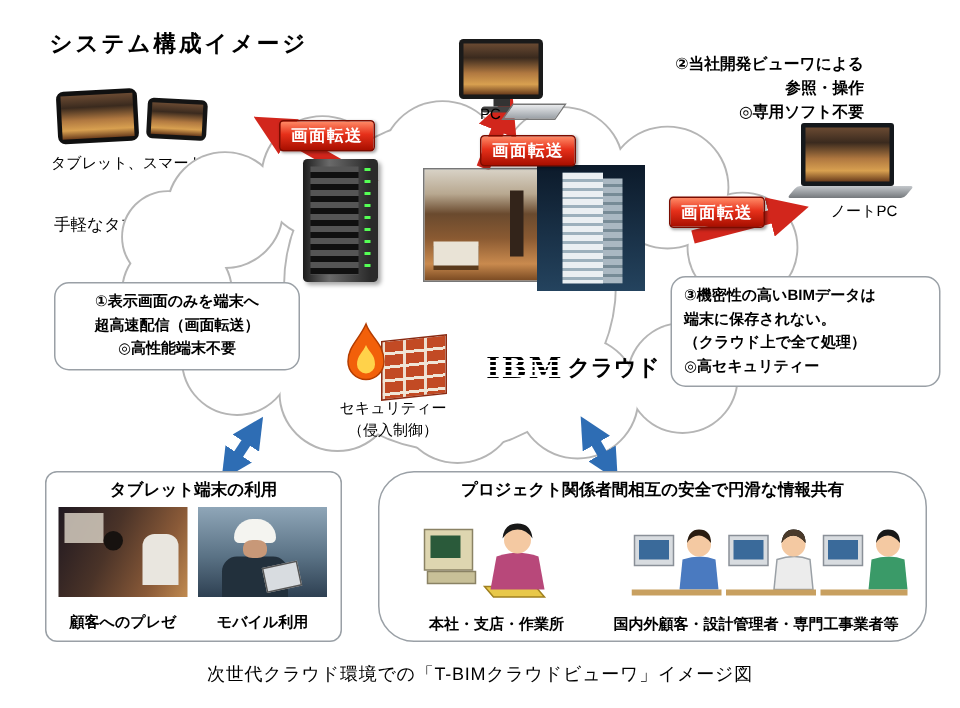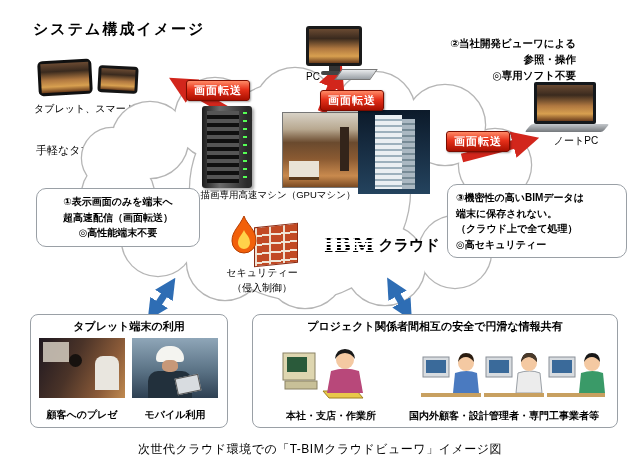--- a/index.html
+++ b/index.html
@@ -21,21 +21,21 @@
   .phone{left:98px;top:66px;width:40px;height:27px;background:#141414;border-radius:4px;transform:rotate(3deg);z-index:3;}
   .dev-label{font-size:10px;}
   .tablet-label{left:34px;top:102px;width:160px;}
   .tablet-note{left:36px;top:142px;font-size:11px;line-height:1.6;}
 
   .pc-mon{left:306px;top:26px;width:56px;height:40px;background:#1a1a1a;border-radius:3px;z-index:3;}
   .pc-stand{left:329px;top:66px;width:11px;height:5px;background:#333;z-index:3;}
   .pc-base{left:321px;top:71px;width:28px;height:4px;background:#444;border-radius:2px;z-index:3;}
   .pc-kb{left:338px;top:69px;width:34px;height:9px;background:linear-gradient(180deg,#e8eaec,#9aa0a6);
          border:1px solid #777;transform:skewX(-35deg);z-index:3;}
-  .pc-label{left:306px;top:71px;font-size:10px;z-index:4;}
+  .pc-label{left:320px;top:71px;font-size:10px;z-index:4;}
 
   .lap-screen{left:534px;top:82px;width:62px;height:42px;background:#14181c;border-radius:2px;z-index:3;}
   .lap-base{left:528px;top:124px;width:78px;height:8px;background:linear-gradient(180deg,#c4c8cc,#74787c);
             transform:skewX(-40deg);border-radius:2px;z-index:3;}
   .lap-label{left:538px;top:134px;width:76px;text-align:center;font-size:10px;z-index:4;}
 
   
   .server{left:202px;top:106px;width:50px;height:82px;border-radius:3px;z-index:3;
     background:linear-gradient(90deg,#1c1c1c,#6a6a6a 35%,#2a2a2a 90%);
     box-shadow:2px 2px 3px rgba(0,0,0,.35);}
@@ -84,21 +84,21 @@
   
   .callout{z-index:4;border:1.5px solid #9aa0a6;border-radius:10px;background:#fff;
     font-size:10px;font-weight:bold;line-height:1.55;padding:5px 8px;text-align:center;}
   .c1{left:36px;top:188px;width:146px;}
   .c3{left:447px;top:184px;width:162px;text-align:left;}
   .c2{left:398px;top:36px;width:178px;font-size:10.5px;font-weight:bold;line-height:1.5;z-index:4;}
 
   
   .panel{z-index:3;border:1.5px solid #9aa0a6;border-radius:8px;background:#fff;}
   .panel-left{left:30px;top:314px;width:196px;height:112px;}
-  .panel-right{left:252px;top:314px;width:364px;height:112px;}
+  .panel-right{left:252px;top:314px;width:364px;height:112px;border-radius:24px;}
   .panel-title{position:absolute;left:0;top:4px;width:100%;text-align:center;font-size:11px;font-weight:bold;}
   .photo{position:absolute;top:23px;width:86px;height:60px;overflow:hidden;}
   .photo i{position:absolute;display:block;}
   .ph1{left:8px;background:linear-gradient(115deg,#1f1820 0%,#4a3328 40%,#8a5a38 75%,#c08a50 100%);}
   .ph1 .win{left:4px;top:4px;width:26px;height:20px;background:#d5ccc0;opacity:.85;}
   .ph1 .head{left:30px;top:16px;width:13px;height:13px;border-radius:50%;background:#17120f;}
   .ph1 .shirt{right:6px;top:18px;width:24px;height:34px;border-radius:8px 8px 0 0;background:#e9e6df;}
   .ph2{left:101px;background:linear-gradient(180deg,#8fa6b8 0%,#5a7285 55%,#2e4052 100%);}
   .ph2 .helmet{left:24px;top:8px;width:28px;height:16px;border-radius:14px 14px 4px 4px;background:#f4f4f0;}
   .ph2 .face{left:30px;top:22px;width:16px;height:12px;border-radius:40%;background:#c89878;}
@@ -183,21 +183,20 @@
   <div class="abs lap-screen">
       <span class="scene"></span>
     </div>
   <div class="abs lap-base"></div>
   <div class="abs lap-label">ノートPC</div>
 
   <div class="abs server">
       <i class="slats"></i>
       <i class="leds"></i>
     </div>
-  <div class="abs gpu-label">描画専用高速マシン（GPUマシン）</div>
 
   <div class="abs bim-shot">
       <i class="counter"></i>
       <i class="column"></i>
     </div>
   <div class="abs building">
       <i class="face"></i>
       <i class="side"></i>
     </div>
 

